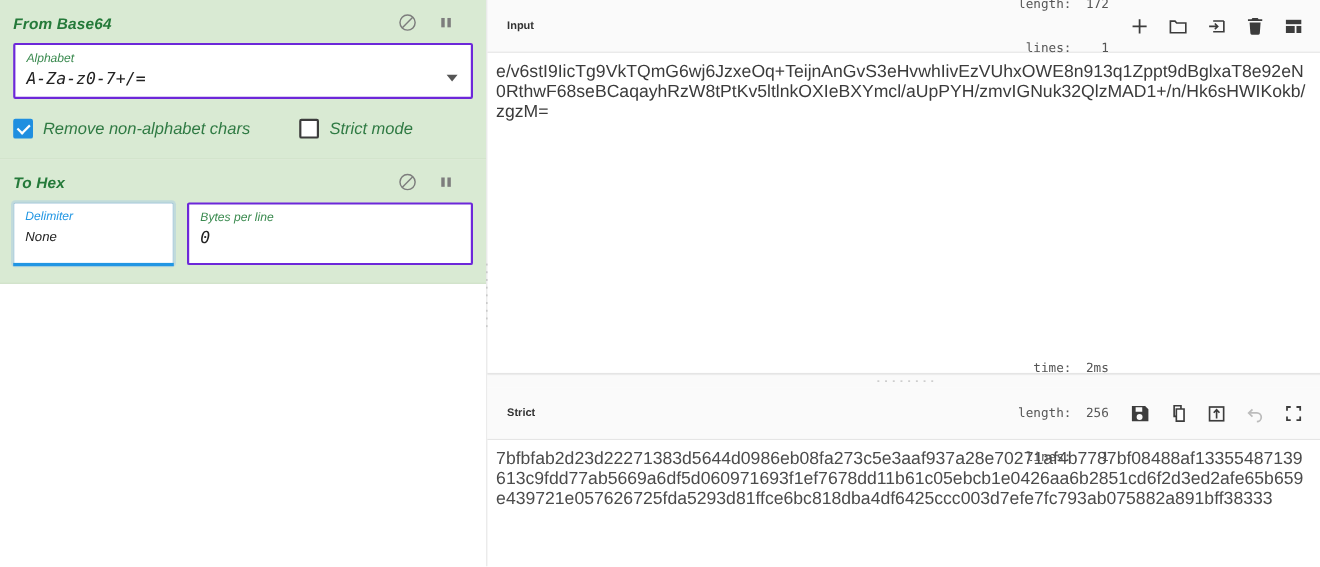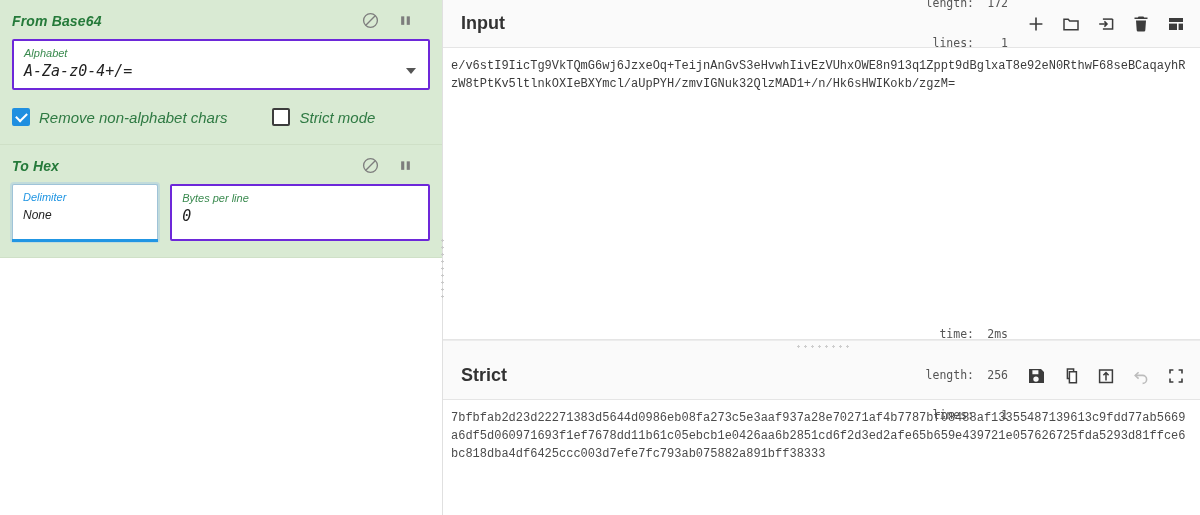--- a/index.html
+++ b/index.html
@@ -135,38 +135,38 @@
     display: flex; flex-direction: column; background: #fff;
   }
   .input-pane { height: 339px; display: flex; flex-direction: column; }
   .io-title-bar {
     height: 48px; min-height: 48px;
     background: #fafafa;
     border-bottom: 1px solid #e5e5e5;
     display: flex; align-items: center;
     padding: 0 14px 0 18px;
   }
-  .io-title { font-size: 18px; font-weight: bold; color: #333; flex: 1; }
+  .io-title { font-size: 10px; font-weight: bold; color: #333; flex: 1; }
   .meta {
     font-family: "DejaVu Sans Mono", monospace;
     font-size: 11.5px; color: #555; line-height: 13.5px;
     text-align: right; margin-right: 18px; white-space: pre;
   }
   .meta .mrow { display: flex; justify-content: flex-end; }
   .meta .mk { text-align: right; }
   .meta .mv { display:inline-block; width: 34px; text-align: right; }
   .io-icons { display: flex; align-items: center; gap: 15px; }
   .io-icons .ii { width: 20px; height: 20px; cursor: pointer; display: block; }
   .io-icons .ii.disabled { opacity: .32; cursor: default; }
 
   .io-text {
     flex: 1; overflow: hidden;
     padding: 9px 8px 0 8px;
-    font-family: Liberation Mono, monospace;
-    font-size: 12px; line-height: 18px;
+    font-family: Liberation Sans, sans-serif;
+    font-size: 16px; line-height: 18px;
     color: #3b3b3b;
     word-break: break-all; white-space: pre-wrap;
   }
   .output-pane { flex: 1; display: flex; flex-direction: column; border-top: 1px solid #e5e5e5; position: relative; }
   .hsplit {
     height: 12px; background: #fafafa;
     display: flex; align-items: center; justify-content: center;
     cursor: row-resize; border-top: 1px solid #ececec;
   }
   .hsplit .dots {
@@ -201,21 +201,21 @@
                   <rect x="4.4" y="4.6" width="3.3" height="9" fill="#7d7d7d"></rect>
                   <rect x="10.3" y="4.6" width="3.3" height="9" fill="#7d7d7d"></rect>
                 </svg>
             </span>
           </div>
         </div>
         <div class="op-body">
           <div class="field select-field">
             <div class="sv">
               <div class="field-label">Alphabet</div>
-              <div class="field-value">A-Za-z0-4+/=</div>
+              <div class="field-value">A-Za-z0-7+/=</div>
             </div>
             <span class="caret"></span>
           </div>
         </div>
         <div class="checkbox-row">
           <label class="cbx">
             <span class="box checked"></span>
             <span class="cbx-label">Remove non-alphabet chars</span>
           </label>
           <label class="cbx">

